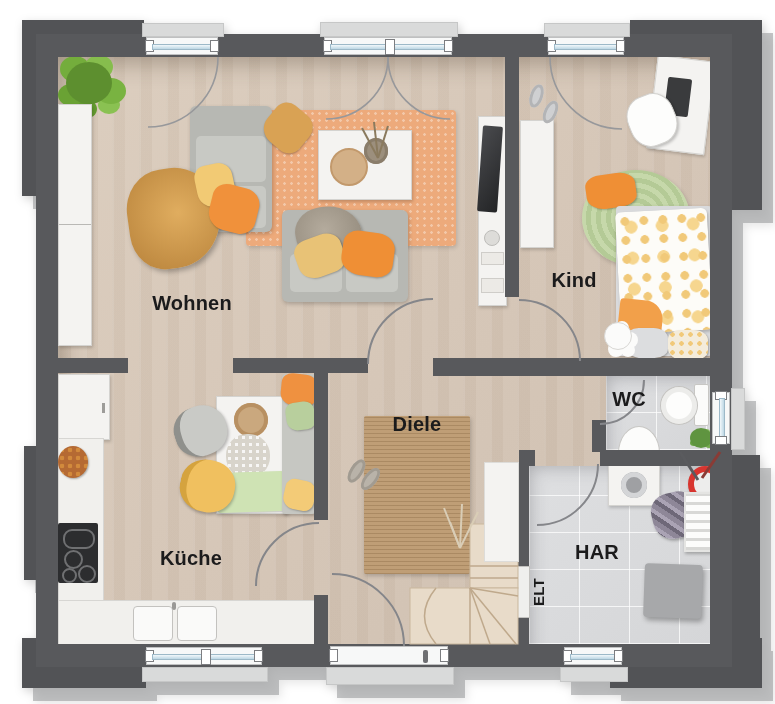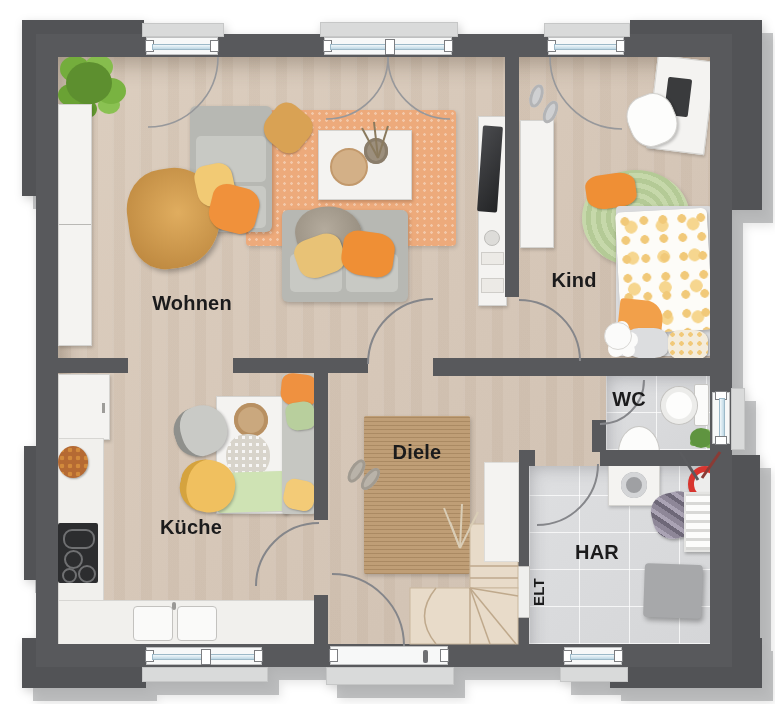--- a/index.html
+++ b/index.html
@@ -270,20 +270,20 @@
       <g>
         <line x1="702" y1="478" x2="720" y2="452" stroke="#8a3b35" stroke-width="3"></line>
         <line x1="698" y1="480" x2="680" y2="452" stroke="#5a5b5e" stroke-width="3"></line>
       </g>
     </svg>
 
     <div class="abs" style="left:484px;top:462px;width:33px;height:98px;background:#f4f3f1;border:1px solid #dddcd9"></div>
 
     <div class="room-label" style="left:192px;top:303px">Wohnen</div>
     <div class="room-label" style="left:574px;top:280px">Kind</div>
-    <div class="room-label" style="left:191px;top:527px">Küche</div>
-    <div class="room-label" style="left:417px;top:452px">Diele</div>
+    <div class="room-label" style="left:191px;top:558px">Küche</div>
+    <div class="room-label" style="left:417px;top:424px">Diele</div>
     <div class="room-label" style="left:629px;top:399px">WC</div>
     <div class="room-label" style="left:597px;top:552px">HAR</div>
     <div class="room-label small rot" style="left:538px;top:592px">ELT</div>
 
   </div>
 </div>
 
 </body></html>

